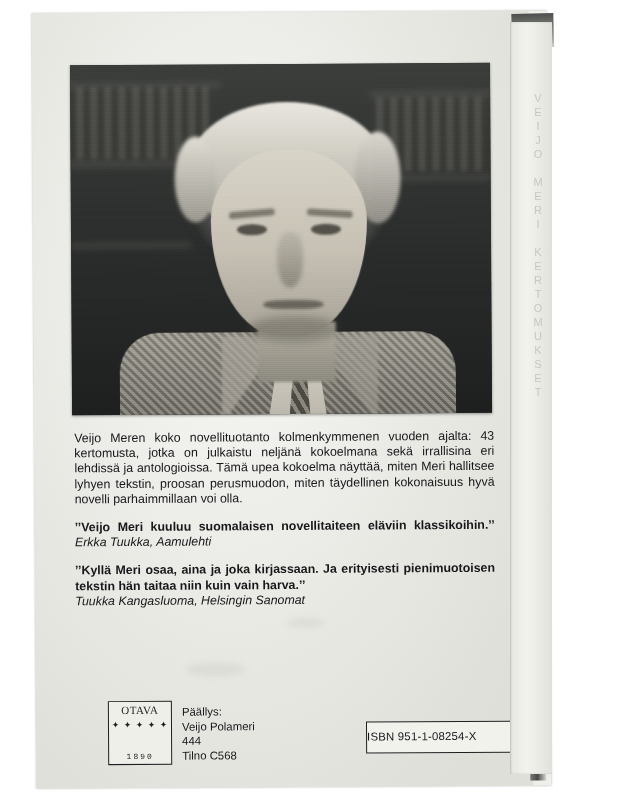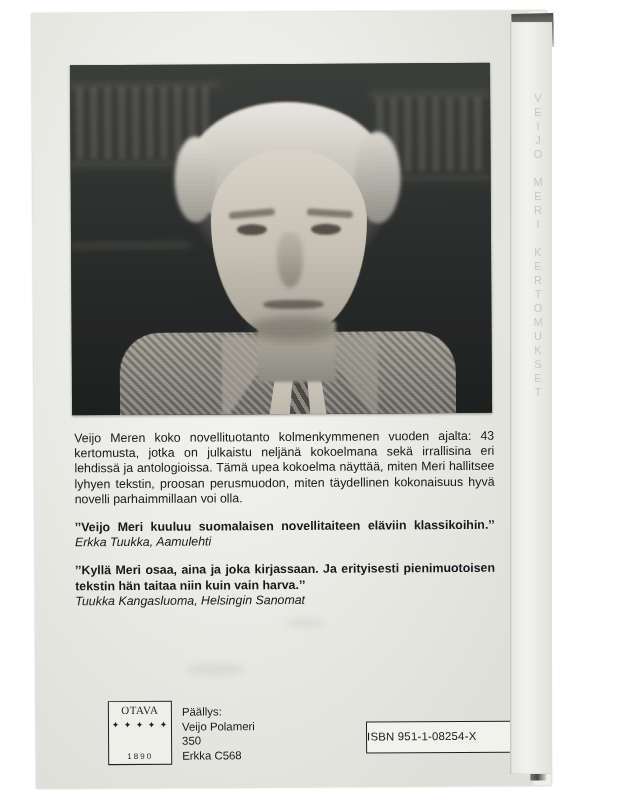--- a/index.html
+++ b/index.html
@@ -313,20 +313,21 @@
     letter-spacing: 1px;
     line-height: 10px;
   }
   .logo .year {
     position: absolute;
     left: 0; right: 0; bottom: 3px;
     text-align: center;
     font-size: 8px;
     letter-spacing: 2px;
     color: #1d1f20;
+    font-family: Liberation Mono, monospace;
   }
   .credits {
     position: absolute;
     left: 146px;
     top: 692px;
     font-size: 11.4px;
     line-height: 14.6px;
     color: #16181a;
   }
   .isbn-box {
@@ -412,22 +413,22 @@
 
     <div class="logo">
       <div class="brand">OTAVA</div>
       <div class="stars">✦ ✦ ✦ ✦ ✦</div>
       <div class="year">1890</div>
     </div>
 
     <div class="credits">
       <div>Päällys:</div>
       <div>Veijo Polameri</div>
-      <div>350</div>
-      <div>Erkka C568</div>
+      <div>444</div>
+      <div>Tilno C568</div>
     </div>
 
     <div class="isbn-box">
       <span>ISBN 951-1-08254-X</span>
     </div>
 
     <div class="spine-shadow"></div>
     <div class="spine-top-dark"></div>
   </div>
 

